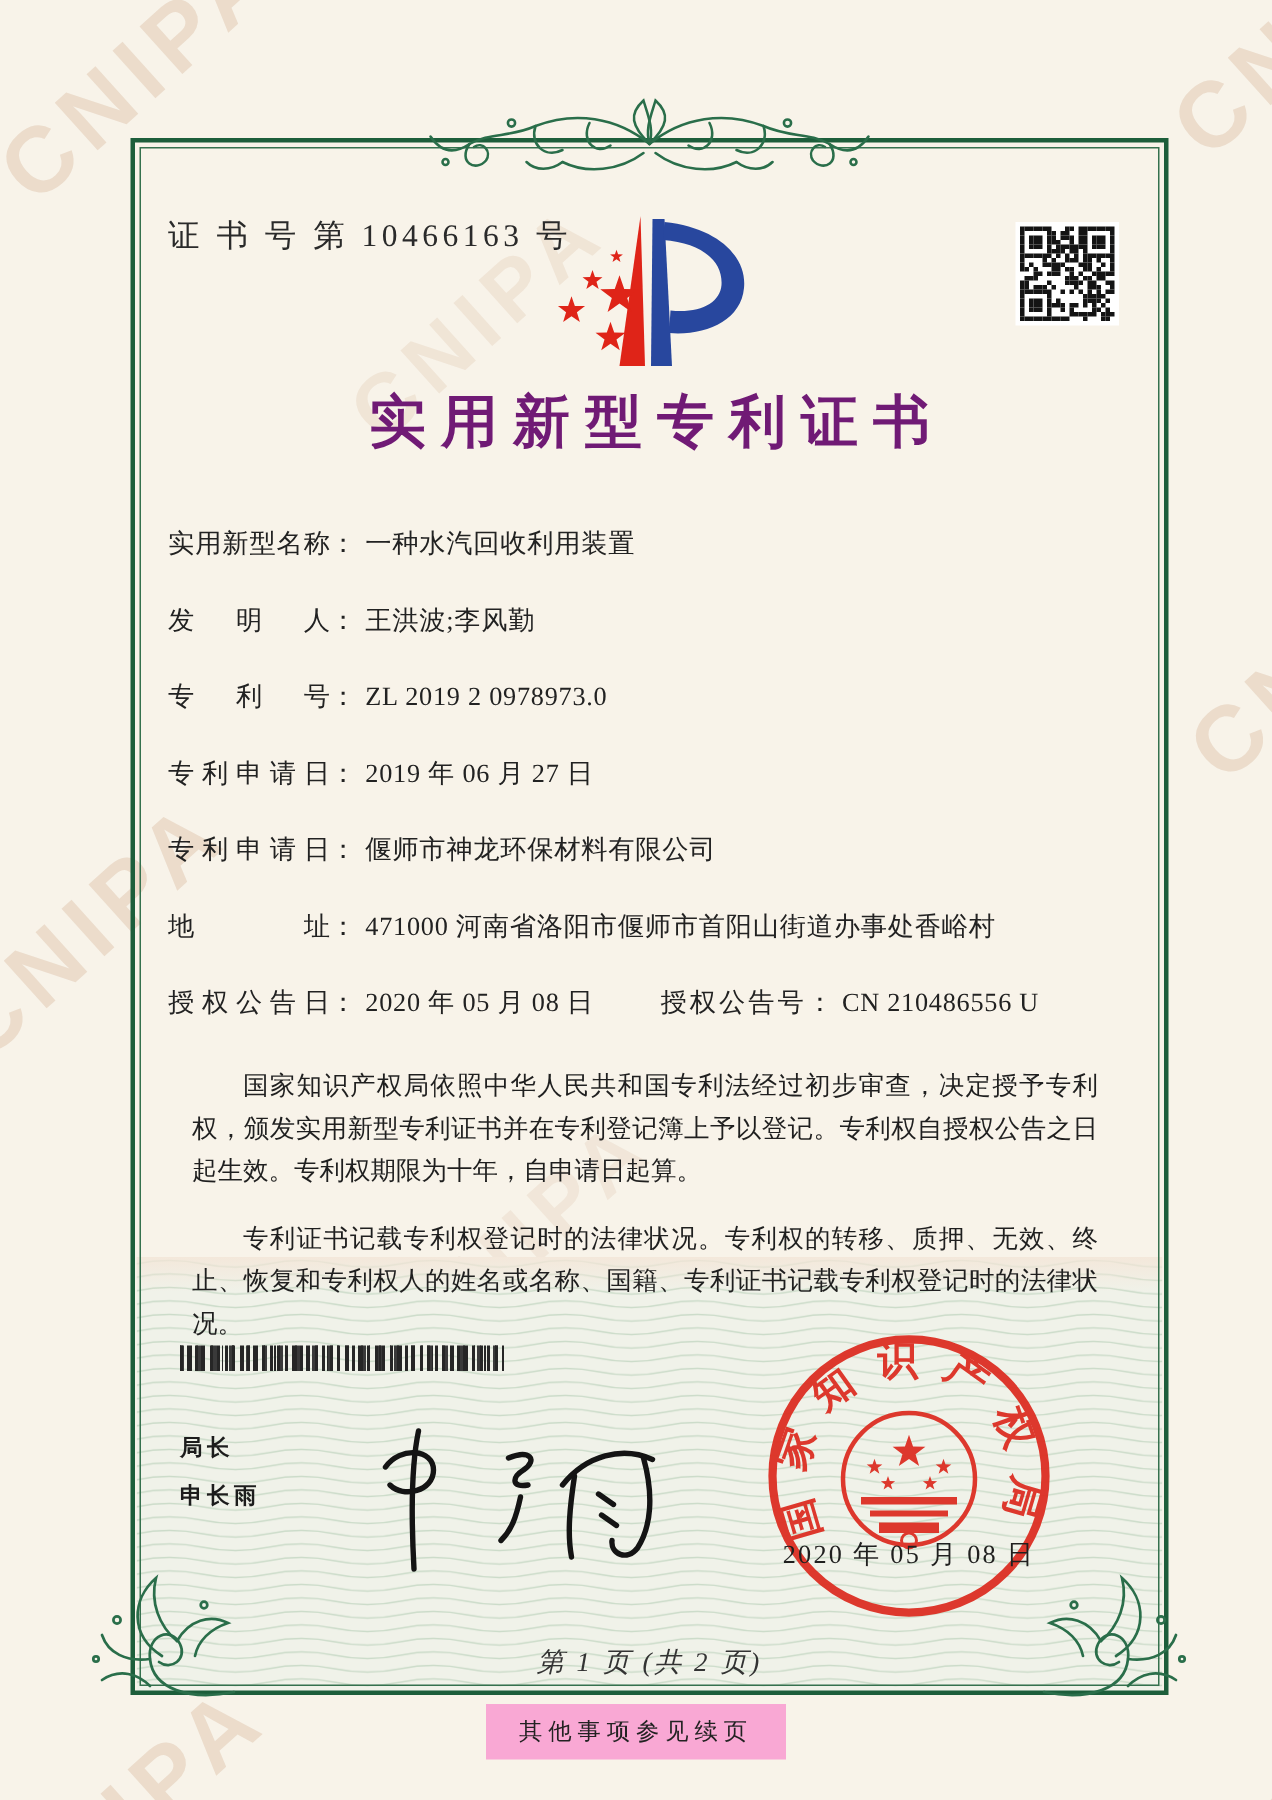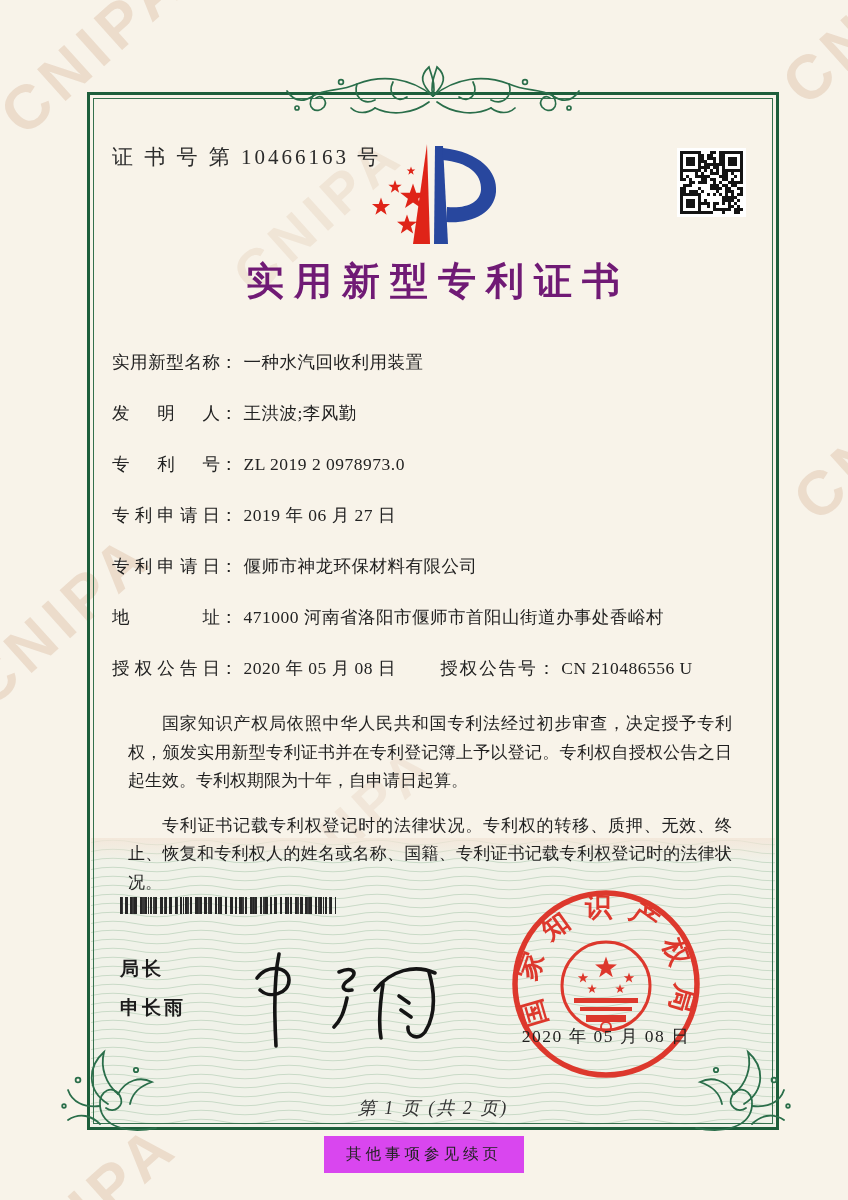--- a/index.html
+++ b/index.html
@@ -105,32 +105,32 @@
   
   .barcode{
     position:absolute;left:120px;top:897px;width:216px;height:17px;
     background:
       repeating-linear-gradient(90deg,#262626 0 2px,rgba(0,0,0,0) 2px 5px),
       repeating-linear-gradient(90deg,#262626 0 1px,rgba(0,0,0,0) 1px 7px),
       repeating-linear-gradient(90deg,#3a3a3a 0 3px,rgba(0,0,0,0) 3px 11px);
   }
   .director{
     position:absolute;left:120px;top:956px;
-    font-size:19px;font-weight:600;color:#1c1c1c;letter-spacing:3px;
+    font-size:15px;font-weight:600;color:#1c1c1c;letter-spacing:3px;
   }
   .director .dname{margin-top:13px;}
   .signature{position:absolute;left:243px;top:942px;width:215px;height:112px;}
   .seal{position:absolute;left:506px;top:886px;width:200px;height:200px;opacity:0.95;}
   .page-info{
     position:absolute;left:87px;top:1096px;width:692px;text-align:center;
     font-size:18px;color:#333;letter-spacing:2px;font-style:italic;
   }
   .continuation{
     position:absolute;left:424px;top:1136px;transform:translateX(-50%);
-    background:#d946ef;
+    background:#f9a8d4;
     padding:8px 22px;
     font-size:15.5px;color:#222;letter-spacing:4px;white-space:nowrap;
   }
 </style>
 </head>
 <body>
 
 <div class="page">
 
   <span class="wm wm1">CNIPA</span>

